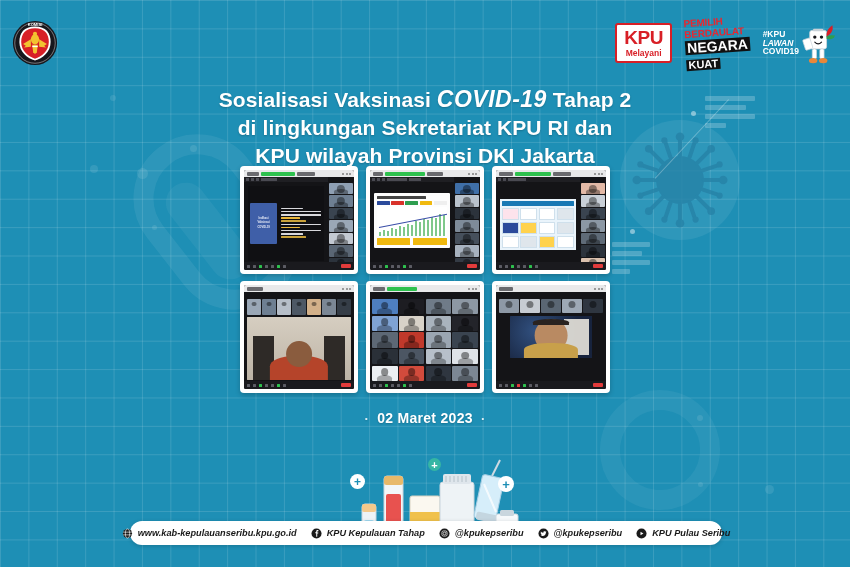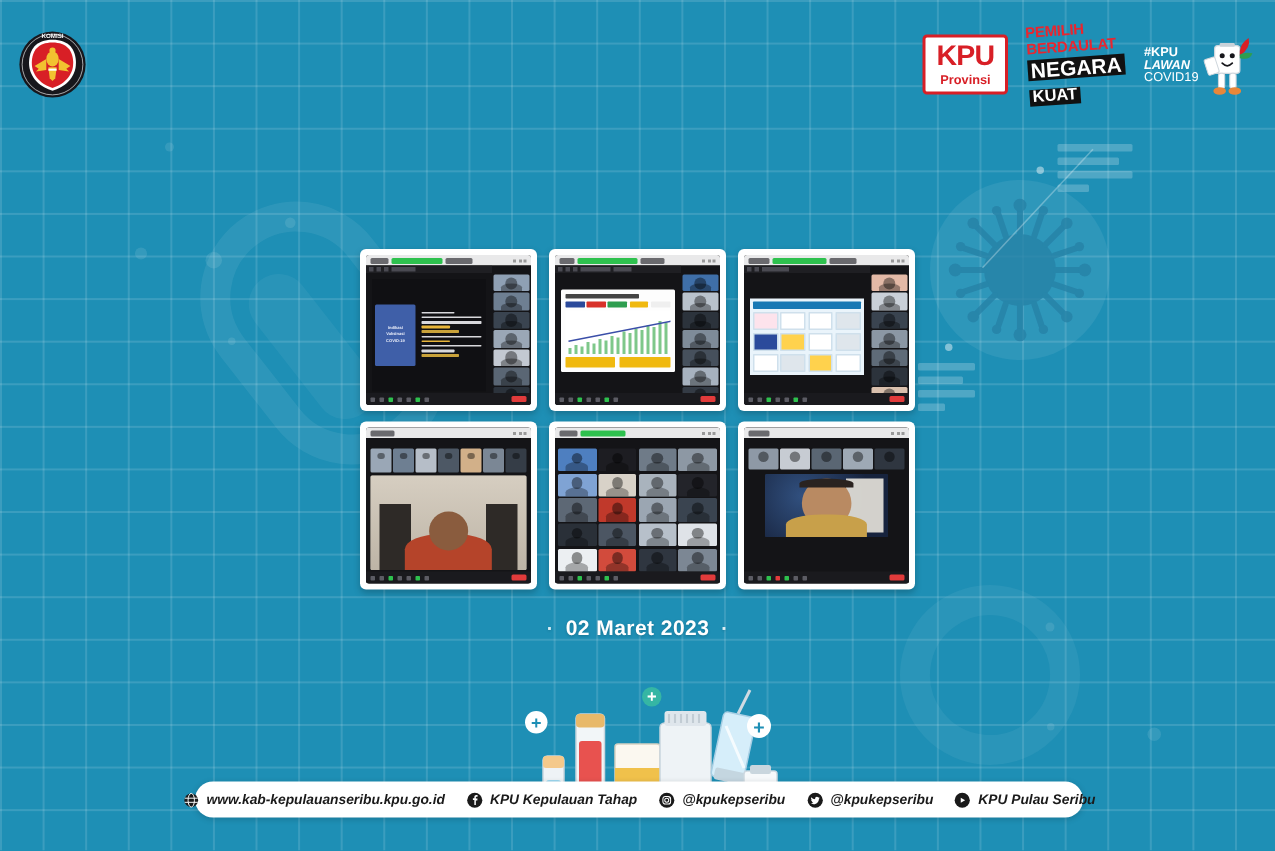--- a/index.html
+++ b/index.html
@@ -86,21 +86,21 @@
   .slogan { text-align: left; line-height: 1; transform: rotate(-4deg); }
   .sl1 { color: #e8262f; font-size: 10px; font-weight: bold; letter-spacing: -.2px; }
   .sl2 { color: #e8262f; font-size: 10px; font-weight: bold; letter-spacing: -.2px; margin-top: 1px;}
   .sl3 { color: #ffffff; font-size: 14px; font-weight: bold; background: #111; padding: 0 2px; display:inline-block; margin-top:1px;}
   .sl4 { color: #ffffff; font-size: 11px; font-weight: bold; background: #111; padding: 0 2px; display:inline-block; margin-top:1px;}
 
   .mascot-block { display: flex; align-items: center; gap: 3px; }
   .mascot-text { line-height: 1.05; text-align: left; }
   .mt1 { color: #fff; font-size: 8.5px; font-weight: bold; }
   .mt2 { color: #fff; font-size: 8.5px; font-weight: bold; font-style: italic; }
-  .mt3 { color: #fff; font-size: 8.5px; font-weight: normal; }
+  .mt3 { color: #fff; font-size: 8.5px; font-weight: bold; }
 
   
   #title {
     position: absolute; top: 84px; left: 0; width: 100%;
     text-align: center; z-index: 6;
     color: #ffffff;
     text-shadow: 0 1px 2px rgba(0,0,0,.22);
   }
   #title .line { font-size: 21px; font-weight: bold; line-height: 1.32; letter-spacing: .1px; }
   #title .covid {
@@ -385,21 +385,21 @@
         <path d="M44 54 L56 54 L54 70 L50 74 L46 70 Z"></path>
         <circle cx="50" cy="30" r="4.5"></circle>
       </g>
       <rect x="44" y="56" width="12" height="3" fill="#ffffff"></rect>
       <text x="50" y="12" font-size="9" fill="#ffffff" text-anchor="middle" font-family="Liberation Sans, sans-serif" font-weight="bold">KOMISI</text>
     </svg>
 
     <div class="header-logos">
       <div class="kpu-melayani">
         <div class="km-top">KPU</div>
-        <div class="km-bot">Provinsi</div>
+        <div class="km-bot">Melayani</div>
       </div>
 
       <div class="slogan">
         <div class="sl1">PEMILIH</div>
         <div class="sl2">BERDAULAT</div>
         <div class="sl3">NEGARA</div><br>
         <div class="sl4">KUAT</div>
       </div>
 
       <div class="mascot-block">
@@ -419,20 +419,25 @@
           <rect x="2" y="20" width="9" height="13" rx="1.5" fill="#ffffff" stroke="#cfd7dd" stroke-width=".8" transform="rotate(-18 6 26)"></rect>
           <rect x="12" y="32" width="5" height="12" rx="2" fill="#ffffff" stroke="#cfd7dd" stroke-width=".8"></rect>
           <rect x="21" y="32" width="5" height="12" rx="2" fill="#ffffff" stroke="#cfd7dd" stroke-width=".8"></rect>
           <ellipse cx="13" cy="46" rx="5" ry="3" fill="#e8873a"></ellipse>
           <ellipse cx="25" cy="46" rx="5" ry="3" fill="#e8873a"></ellipse>
         </svg>
       </div>
     </div>
   </div>
 
+  <div id="title">
+    <div class="line"><span>Sosialisasi Vaksinasi </span><span class="covid">COVID-19</span><span> Tahap 2</span></div>
+    <div class="line">di lingkungan Sekretariat KPU RI dan</div>
+    <div class="line">KPU wilayah Provinsi DKI Jakarta</div>
+  </div>
 
   <div id="grid">
 
     <div class="shot">
       <div class="shot-inner">
         <div class="zchrome">
           <div class="tab grey" style="width:12px"></div>
             <div class="tab" style="width:34px"></div>
             <div class="tab grey" style="width:18px"></div>
           <div class="dots">

